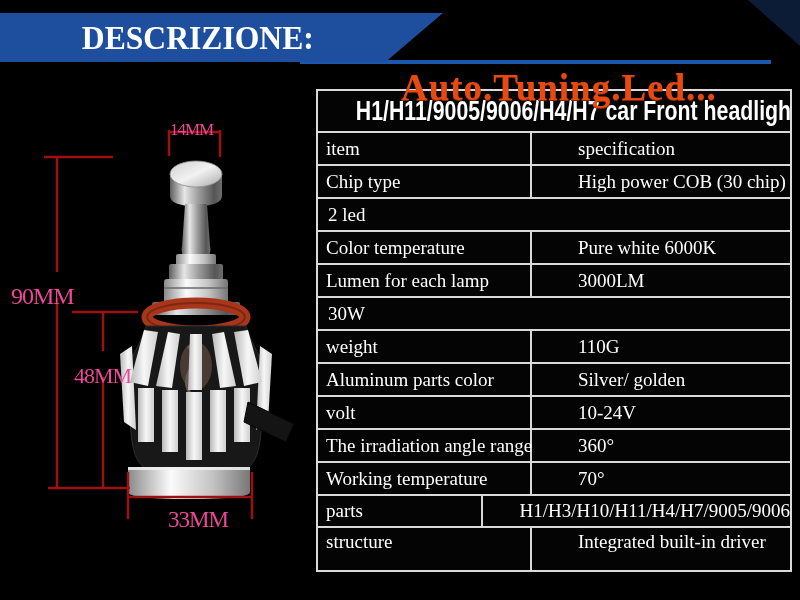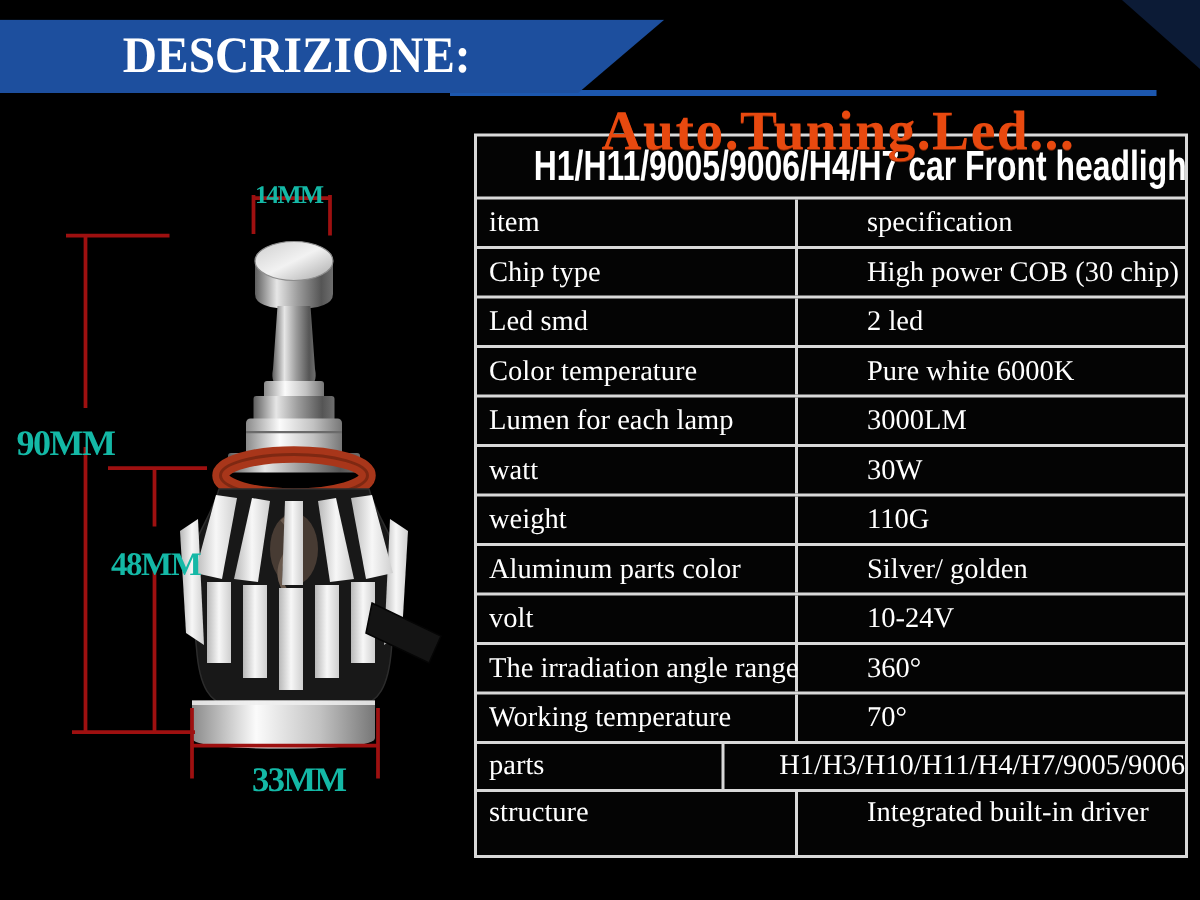--- a/index.html
+++ b/index.html
@@ -36,21 +36,21 @@
         box-sizing:border-box;overflow:visible;}
   .cell-item{width:214px;border-right:2px solid #d9d9d9;padding-left:8px;}
   .cell-spec{flex:1;padding-left:10px;}
   .row-socket{height:32px;}
   .row-socket .cell-item{width:179px;}
   .row-socket .cell-spec{padding-left:0;justify-content:center;}
   .row-structure{height:44px;}
   .row-structure .cell{align-items:flex-start;padding-top:3px;}
 
   
-  .dim-label{position:absolute;color:#14b8a6;font-weight:bold;white-space:nowrap;
+  .dim-label{position:absolute;color:#ec4899;font-weight:normal;white-space:nowrap;
              letter-spacing:-1px;z-index:4;font-family:"Liberation Serif",serif;}
   .dim-14{left:170px;top:120px;font-size:17px;}
   .dim-90{left:11px;top:283px;font-size:24px;}
   .dim-48{left:74px;top:363px;font-size:22px;}
   .dim-33{left:168px;top:507px;font-size:23px;}
 
   .bulb-svg{position:absolute;left:0;top:100px;z-index:1;}
 </style>
 </head>
 <body>
@@ -174,33 +174,31 @@
 
     <div class="spec-row">
       <div class="cell cell-item">item</div>
       <div class="cell cell-spec">specification</div>
     </div>
     <div class="spec-row">
       <div class="cell cell-item">Chip type</div>
       <div class="cell cell-spec">High power COB (30 chip)</div>
     </div>
     <div class="spec-row">
-      <div class="cell cell-item">Led smd</div>
       <div class="cell cell-spec">2 led</div>
     </div>
     <div class="spec-row">
       <div class="cell cell-item">Color temperature</div>
       <div class="cell cell-spec">Pure white 6000K</div>
     </div>
     <div class="spec-row">
       <div class="cell cell-item">Lumen for each lamp</div>
       <div class="cell cell-spec">3000LM</div>
     </div>
     <div class="spec-row">
-      <div class="cell cell-item">watt</div>
       <div class="cell cell-spec">30W</div>
     </div>
     <div class="spec-row">
       <div class="cell cell-item">weight</div>
       <div class="cell cell-spec">110G</div>
     </div>
     <div class="spec-row">
       <div class="cell cell-item">Aluminum parts color</div>
       <div class="cell cell-spec">Silver/ golden</div>
     </div>

